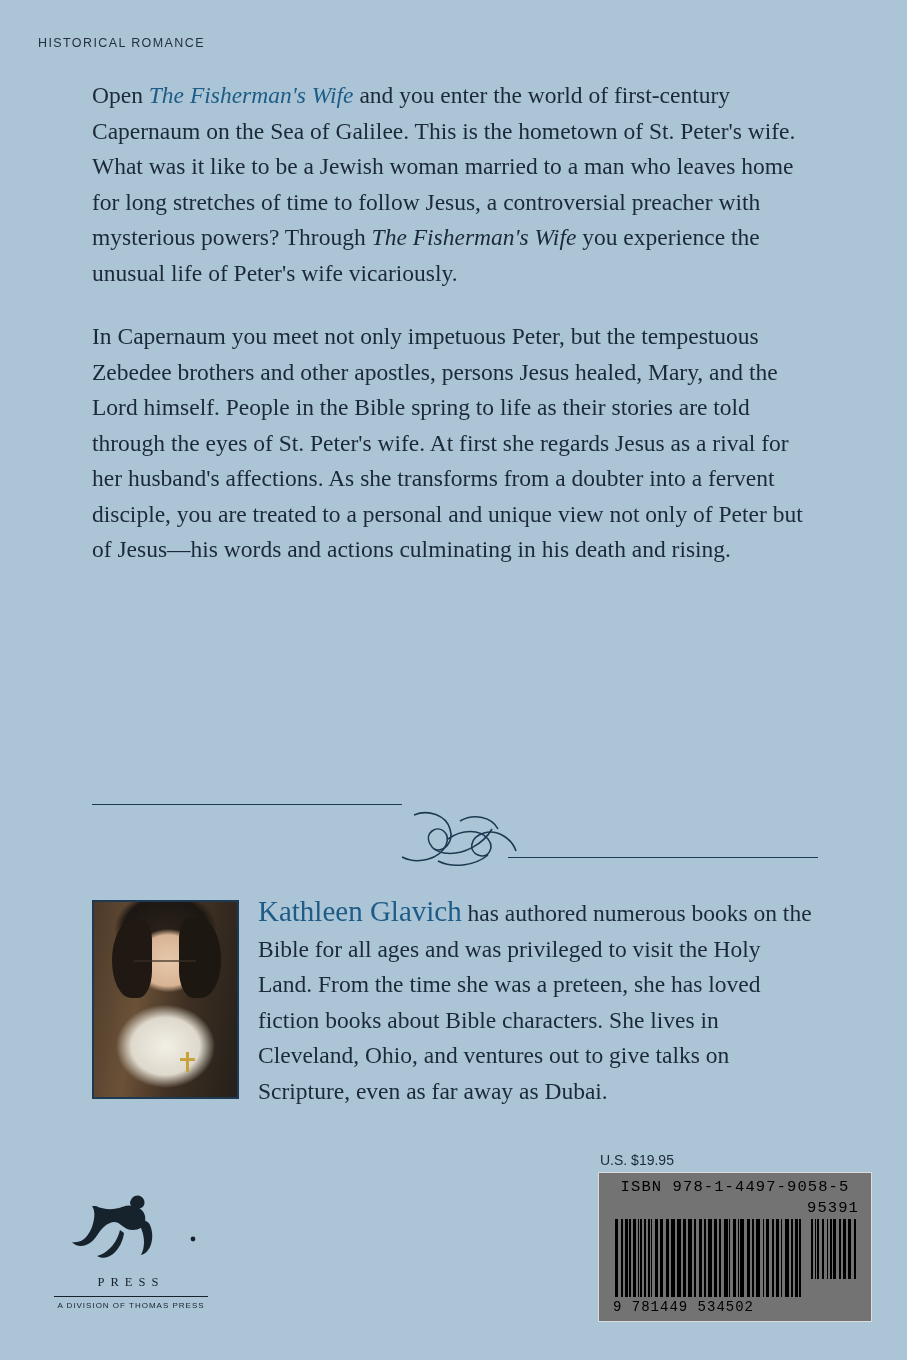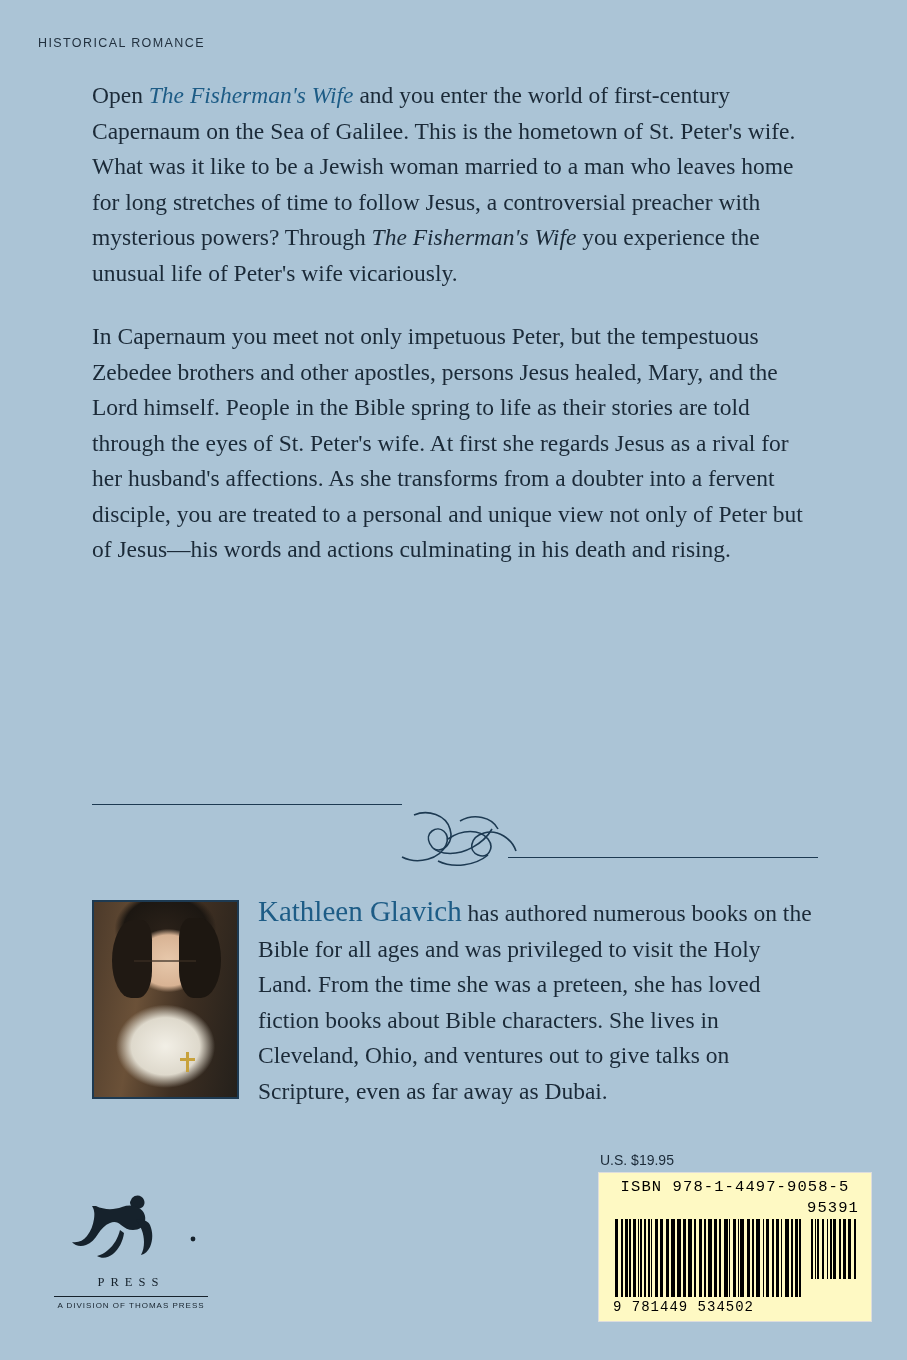--- a/index.html
+++ b/index.html
@@ -185,21 +185,21 @@
     font-size: 14px;
     color: #1b2a38;
   }
 
   .barcode-box {
     position: absolute;
     left: 598px;
     top: 1172px;
     width: 272px;
     height: 148px;
-    background: #fef9c3;
+    background: #737373;
     border: 1px solid #dddddd;
   }
   .isbn-text {
     position: absolute;
     left: 0;
     right: 0;
     top: 5px;
     text-align: center;
     font-family: "Liberation Mono", monospace;
     font-size: 15.5px;

